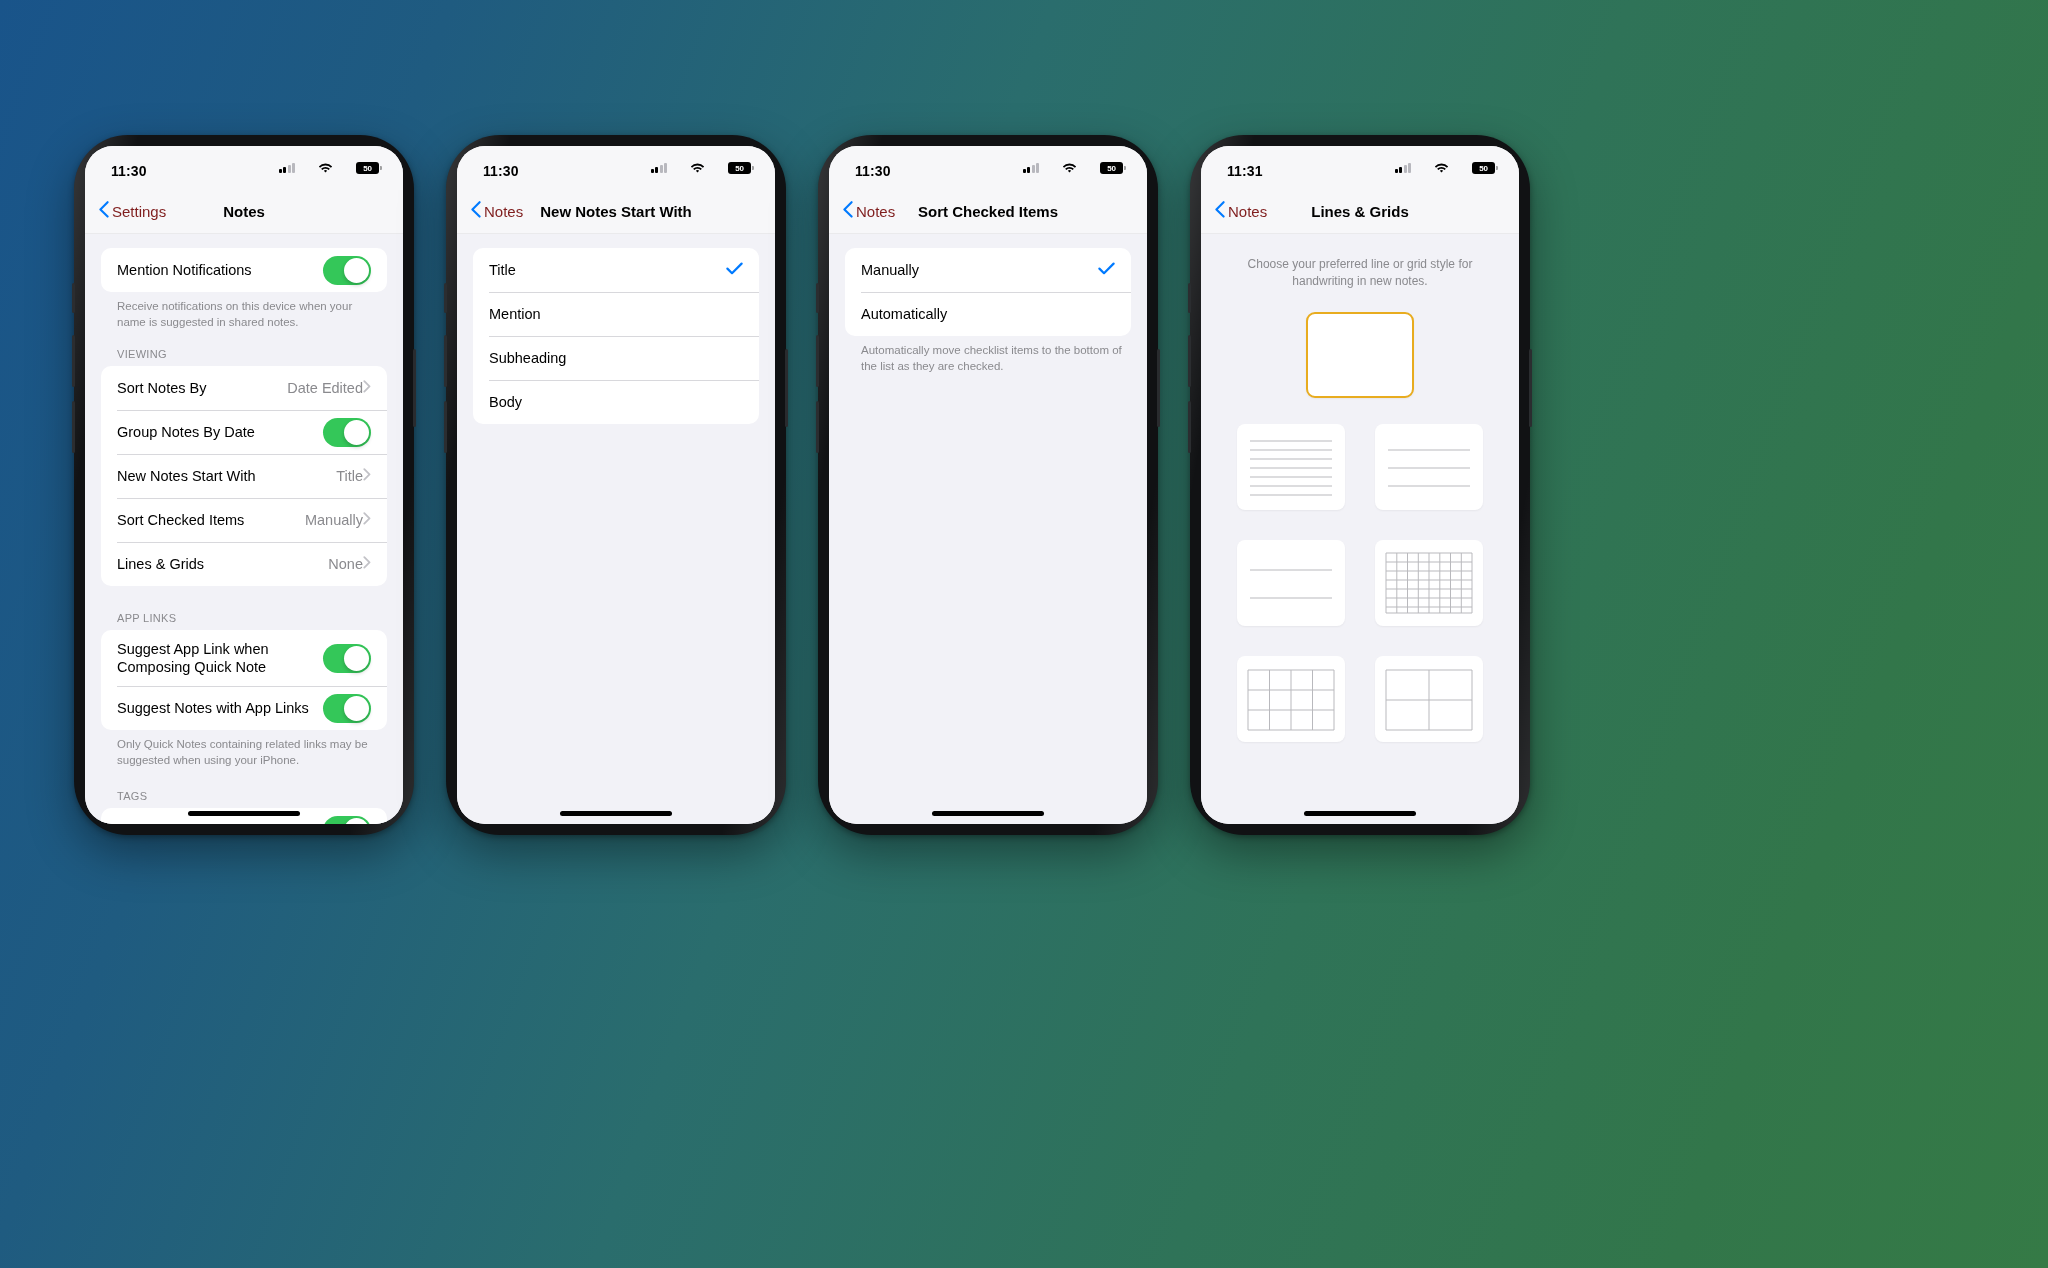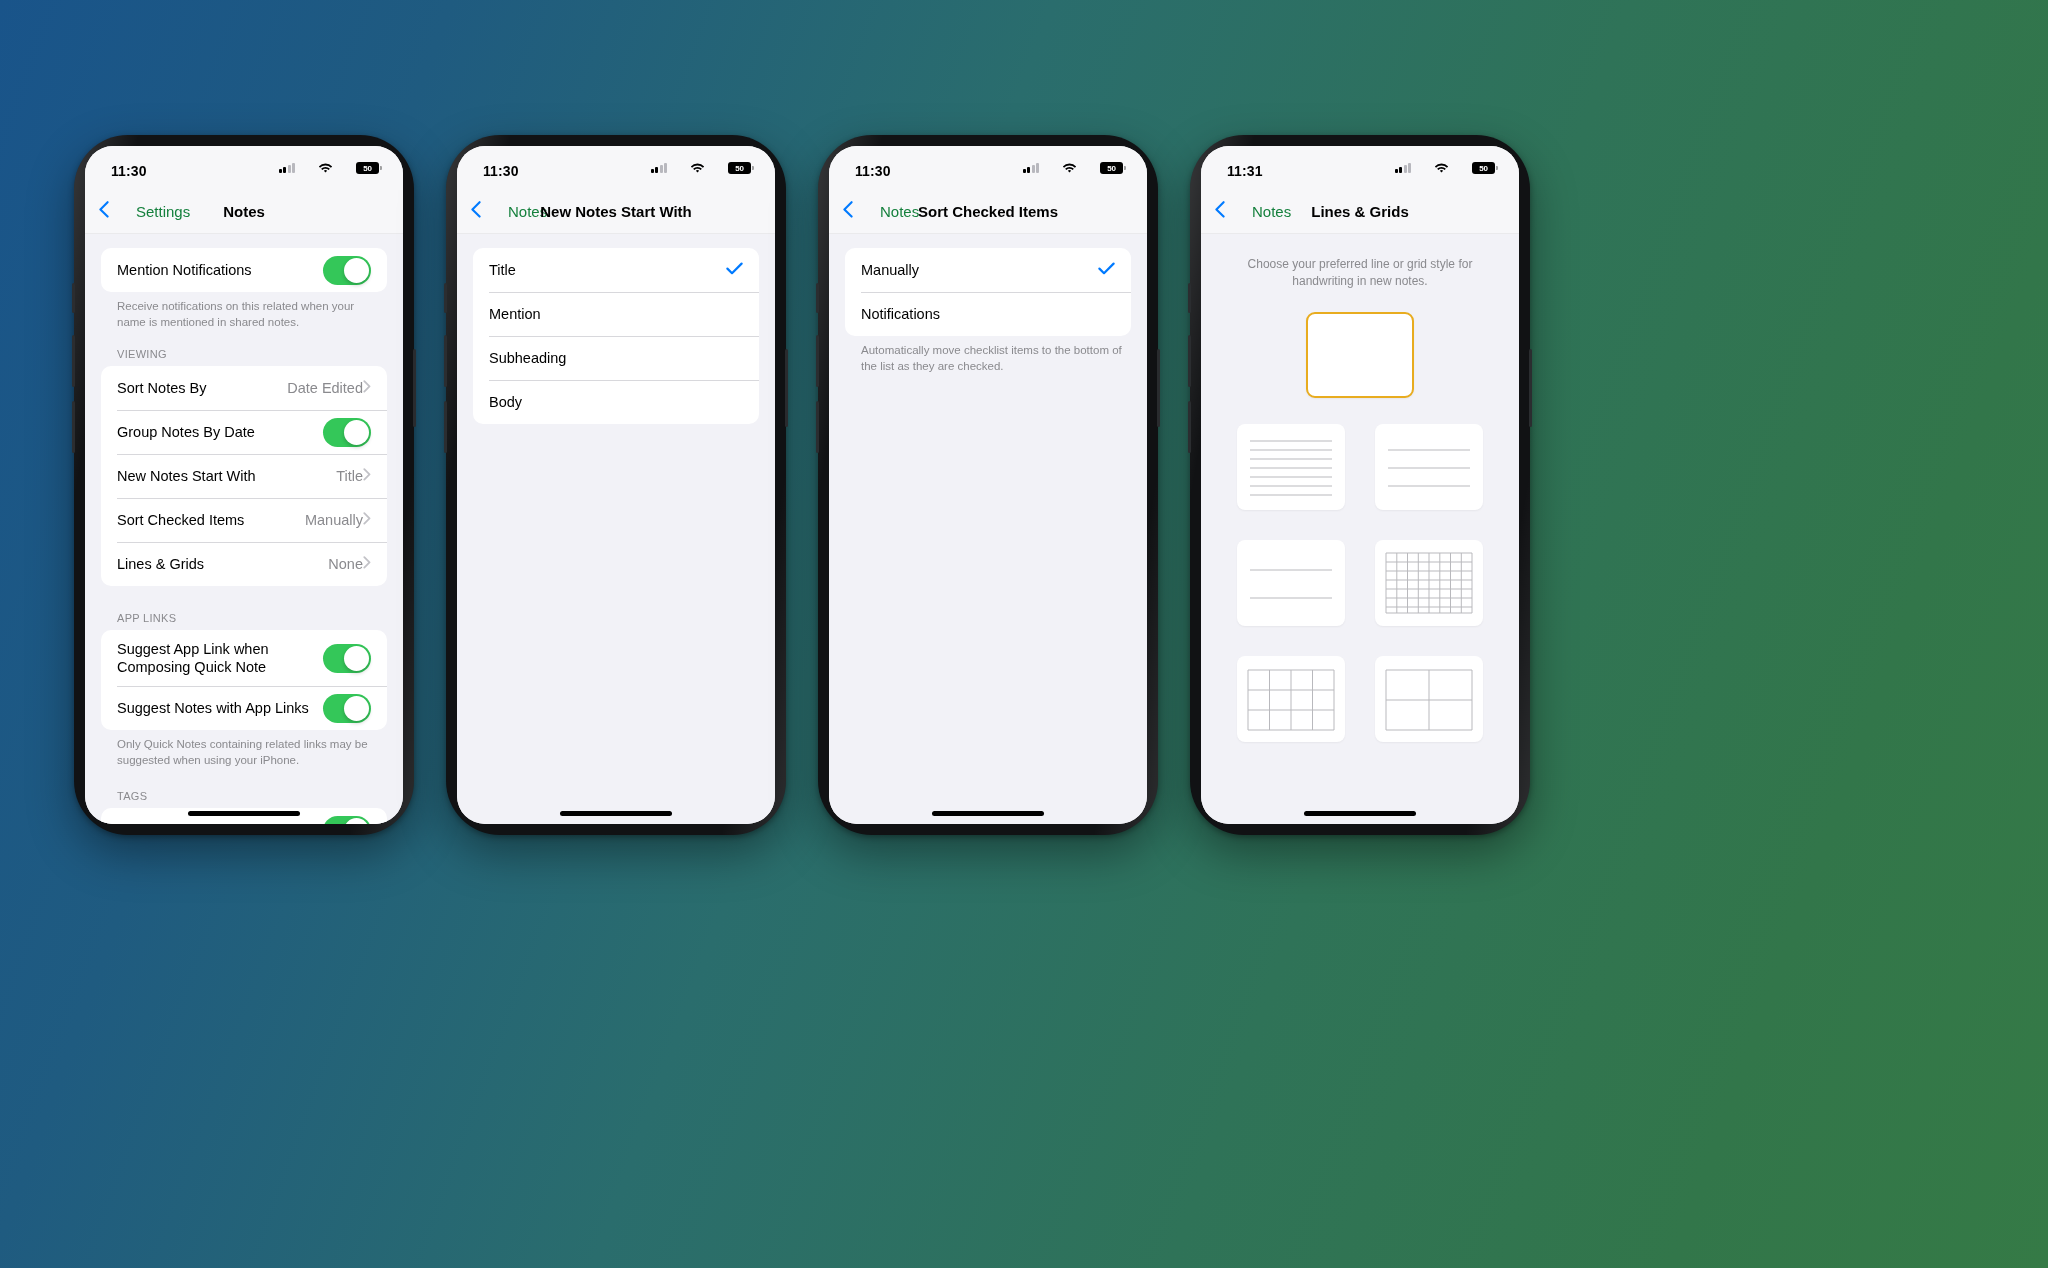--- a/index.html
+++ b/index.html
@@ -82,21 +82,21 @@
   }
 
   
   .navbar {
     position: relative; height: 44px; background: #f7f7f9;
     display: flex; align-items: center; padding: 0 14px;
     border-bottom: .5px solid rgba(0,0,0,.05);
   }
   .back { display: flex; align-items: center; gap: 3px; color: #007aff; cursor: pointer; }
   .back .chev { display:block; }
-  .back-label { font-size: 15px; color: #15803d; margin-left: 24px; }
+  .back-label { font-size: 15px; color: #7f1d1d; }
   .nav-title {
     position: absolute; left: 0; right: 0; text-align: center;
     font-size: 15px; font-weight: bold; color: #000; pointer-events: none;
   }
 
   
   .content { height: calc(100% - 88px); overflow: hidden; background: #f2f2f7; position: relative; }
   .group-header {
     font-size: 11px; color: #8a8a8e; text-transform: uppercase;
     letter-spacing: .3px; padding: 18px 16px 6px 32px;
@@ -216,21 +216,21 @@
 
       <div style="height:14px"></div>
       <div class="card">
         <div class="row">
           <span class="row-label">Mention Notifications</span>
           <span class="toggle">
               <span class="knob"></span>
             </span>
         </div>
       </div>
-      <div class="footnote">Receive notifications on this related when your name is mentioned in shared notes.</div>
+      <div class="footnote">Receive notifications on this device when your name is suggested in shared notes.</div>
 
       <div class="group-header">VIEWING</div>
       <div class="card">
         <div class="row">
           <span class="row-label">Sort Notes By</span>
           <span class="row-right">
             <span class="row-value">Date Edited</span>
             <span class="chev-right"><svg width="8" height="13" viewBox="0 0 8 13">
                   <path d="M1.3 1.2 6.5 6.4l-5.2 5.2" stroke="#c2c2c7" stroke-width="1.8" fill="none" stroke-linecap="round" stroke-linejoin="round"></path>
                 </svg></span>
@@ -419,21 +419,21 @@
       <div class="card">
         <div class="check-row">
           <span class="check-label">Manually</span>
           <span class="check-mark">
             <svg width="17" height="13" viewBox="0 0 17 13">
                 <path d="M1.4 6.6 6 11.2 15.6 1.6" stroke="#007aff" stroke-width="2.2" fill="none" stroke-linecap="round" stroke-linejoin="round"></path>
               </svg>
           </span>
         </div>
         <div class="check-row">
-          <span class="check-label">Notifications</span>
+          <span class="check-label">Automatically</span>
         </div>
       </div>
       <div class="footnote">Automatically move checklist items to the bottom of the list as they are checked.</div>
     </div>
     <div class="home-bar"></div>
   </div>
 </div>
 
 <div class="phone" style="left:1190px; top:135px;">
   <div class="btn-rail rail-l1"></div>

